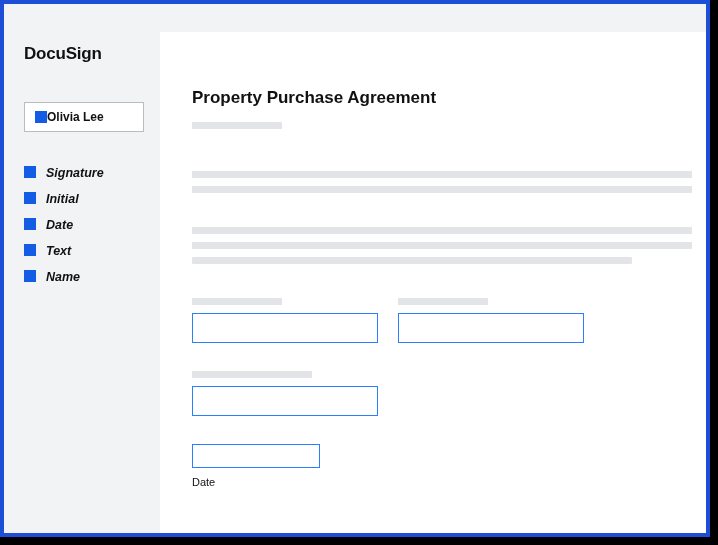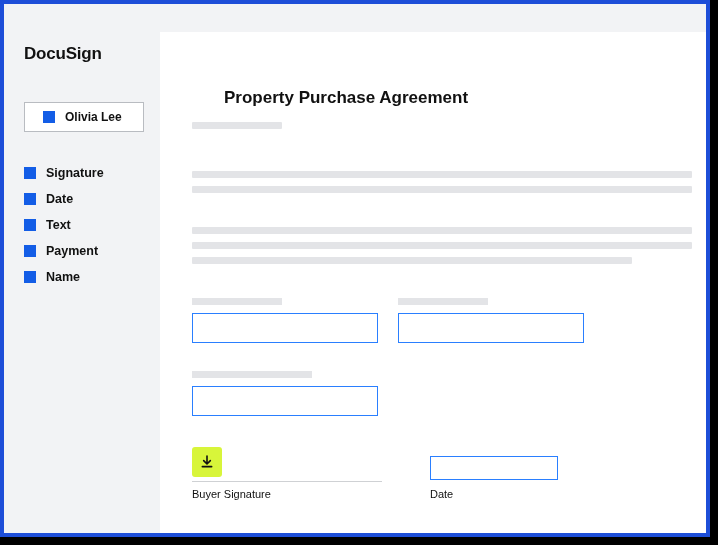--- a/index.html
+++ b/index.html
@@ -35,62 +35,61 @@
   .logo {
     font-size: 17px;
     font-weight: 700;
     color: #111;
     letter-spacing: -0.2px;
     margin-bottom: 38px;
   }
   .recipient {
     border: 1px solid #b9bcc1;
     background: #fff;
-    padding: 7px 18px;
+    padding: 7px 10px;
     display: flex;
     align-items: center;
-    gap: 10px;
     font-size: 12px;
     font-weight: 600;
     color: #111;
     margin-bottom: 34px;
   }
   .swatch {
     width: 12px;
     height: 12px;
     background: #135de6;
     display: inline-block;
     flex-shrink: 0;
   }
   .fieldlist {
     display: flex;
     flex-direction: column;
     gap: 12px;
   }
   .fielditem {
     display: flex;
-    align-items: center;
+    align-items: flex-start;
     gap: 10px;
     font-size: 12.5px;
     font-weight: 600;
     color: #111;
     cursor: grab;
+    font-style: italic;
   }
   .doc {
     flex: 1;
     background: #fff;
     padding: 56px 0 0 32px;
     overflow: hidden;
   }
   .doc-title {
     font-size: 17px;
     font-weight: 700;
     color: #111;
     margin-bottom: 14px;
-    margin-left: 32px;
   }
   .ph {
     background: #e3e4e7;
     height: 7px;
     border-radius: 1px;
   }
   .ph-sub { width: 90px; margin-bottom: 42px; }
   .ph-p1 { width: 500px; margin-bottom: 8px; }
   .ph-p2 { width: 500px; margin-bottom: 34px; }
   .ph-p3 { width: 500px; margin-bottom: 8px; }
@@ -175,29 +174,29 @@
         <span>Olivia Lee</span>
       </div>
 
       <div class="fieldlist">
         <div class="fielditem">
           <span class="swatch"></span>
           <span>Signature</span>
         </div>
         <div class="fielditem">
           <span class="swatch"></span>
+          <span>Initial</span>
+        </div>
+        <div class="fielditem">
+          <span class="swatch"></span>
           <span>Date</span>
         </div>
         <div class="fielditem">
           <span class="swatch"></span>
           <span>Text</span>
-        </div>
-        <div class="fielditem">
-          <span class="swatch"></span>
-          <span>Payment</span>
         </div>
         <div class="fielditem">
           <span class="swatch"></span>
           <span>Name</span>
         </div>
       </div>
     </aside>
 
     <main class="doc">
       <h2 class="doc-title">Property Purchase Agreement</h2>
@@ -223,29 +222,19 @@
 
       <div class="fieldrow">
         <div class="fieldcol">
           <div class="fieldlabel-ph" style="width:120px"></div>
           <div class="inputbox"></div>
         </div>
       </div>
 
       <div class="sigrow">
         <div class="sigcol">
-          <div class="sigline">
-            <div class="sigtab">
-              <svg viewBox="0 0 24 24">
-                <path d="M12 3 L12 14 M7 10 L12 15 L17 10 M5 19 L19 19" stroke="#111" stroke-width="2.4" fill="none" stroke-linecap="round" stroke-linejoin="round"></path>
-              </svg>
-            </div>
-          </div>
-          <div class="siglabel">Buyer Signature</div>
-        </div>
-        <div class="sigcol">
           <div class="datebox"></div>
           <div class="siglabel">Date</div>
         </div>
       </div>
     </main>
   </div>
 </div>
 
 </body></html>

